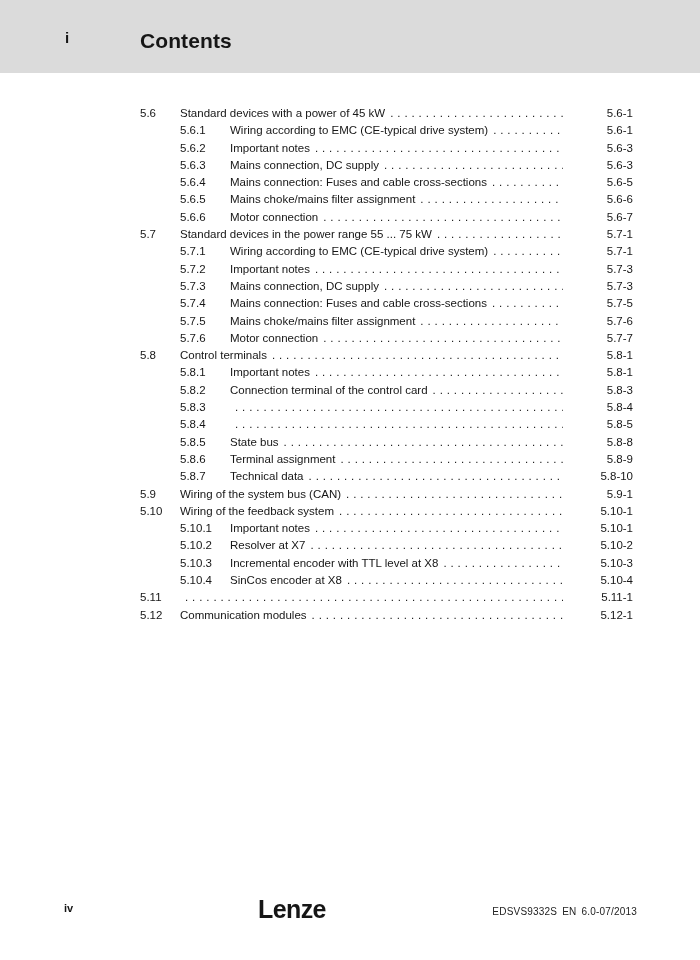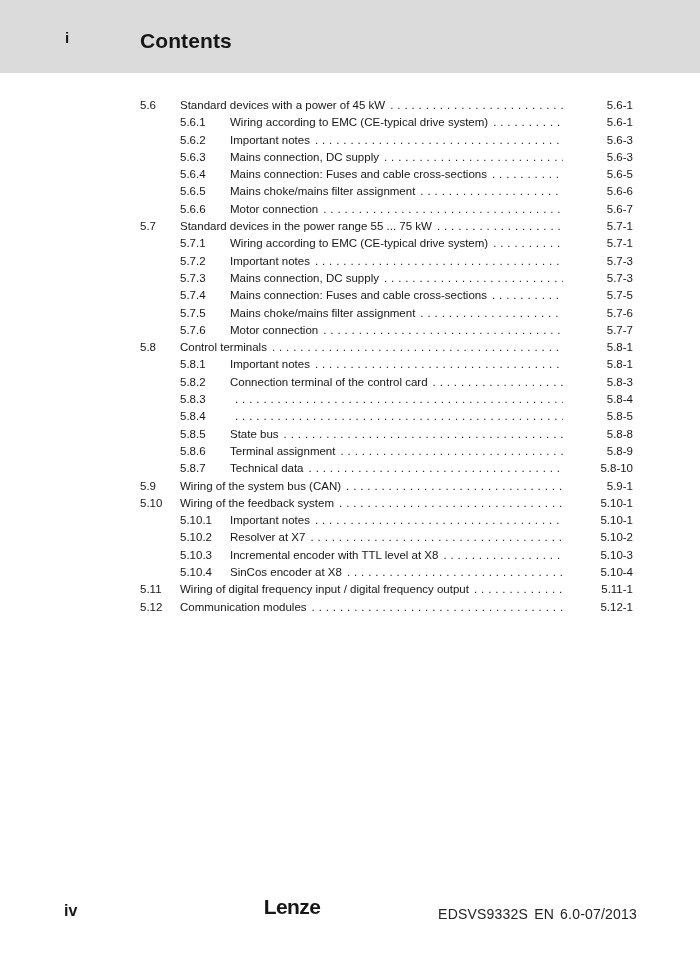--- a/index.html
+++ b/index.html
@@ -21,44 +21,44 @@
     font-size:21px;font-weight:700;letter-spacing:.1px;
   }
   .toc{
     position:absolute;left:140px;top:97px;width:493px;
   }
   .row{
     display:flex;align-items:baseline;
     line-height:17.3px;font-size:11.5px;white-space:nowrap;
   }
   .row.l1{}
-  .row.l1:first-child{margin-top:0;justify-content:center;}
+  .row.l1:first-child{margin-top:8px;justify-content:center;}
   .row.l1 .num{flex:0 0 40px;}
   .row.l2{padding-left:40px;justify-content:space-between;}
   .row.l2 .num{flex:0 0 50px;}
   .title-cell{flex:0 0 auto;}
   .dots{
     flex:1 1 0;overflow:hidden;
     margin-left:5px;
     letter-spacing:3.9px;
     font-size:11.5px;
   }
   .page{flex:0 0 70px;text-align:right;}
   .footer-page{
     position:absolute;left:64px;top:902px;
-    font-size:16px;font-weight:700;
+    font-size:11px;font-weight:700;
   }
   .brand{
     position:absolute;left:0;top:895px;width:584px;
     text-align:center;
-    font-size:21px;font-weight:700;letter-spacing:-.6px;
+    font-size:25px;font-weight:700;letter-spacing:-.6px;
   }
   .doc-code{
     position:absolute;right:63px;top:906px;
-    font-size:14px;color:#222222;letter-spacing:.2px;word-spacing:2px;
+    font-size:10px;color:#222222;letter-spacing:.2px;word-spacing:2px;
   }
 </style>
 </head>
 <body>
 
 <div class="band">
   <span class="roman">i</span>
   <span class="doc-title">Contents</span>
 </div>
 
@@ -252,21 +252,20 @@
 
   <div class="row l2">
     <span class="num">5.10.4</span>
     <span class="title-cell">SinCos encoder at X8</span>
     <span class="dots">..........................................................................................</span>
     <span class="page">5.10-4</span>
   </div>
 
   <div class="row l1">
     <span class="num">5.11</span>
-    <span class="title-cell">Wiring of digital frequency input / digital frequency output</span>
     <span class="dots">..........................................................................................</span>
     <span class="page">5.11-1</span>
   </div>
 
   <div class="row l1">
     <span class="num">5.12</span>
     <span class="title-cell">Communication modules</span>
     <span class="dots">..........................................................................................</span>
     <span class="page">5.12-1</span>
   </div>

